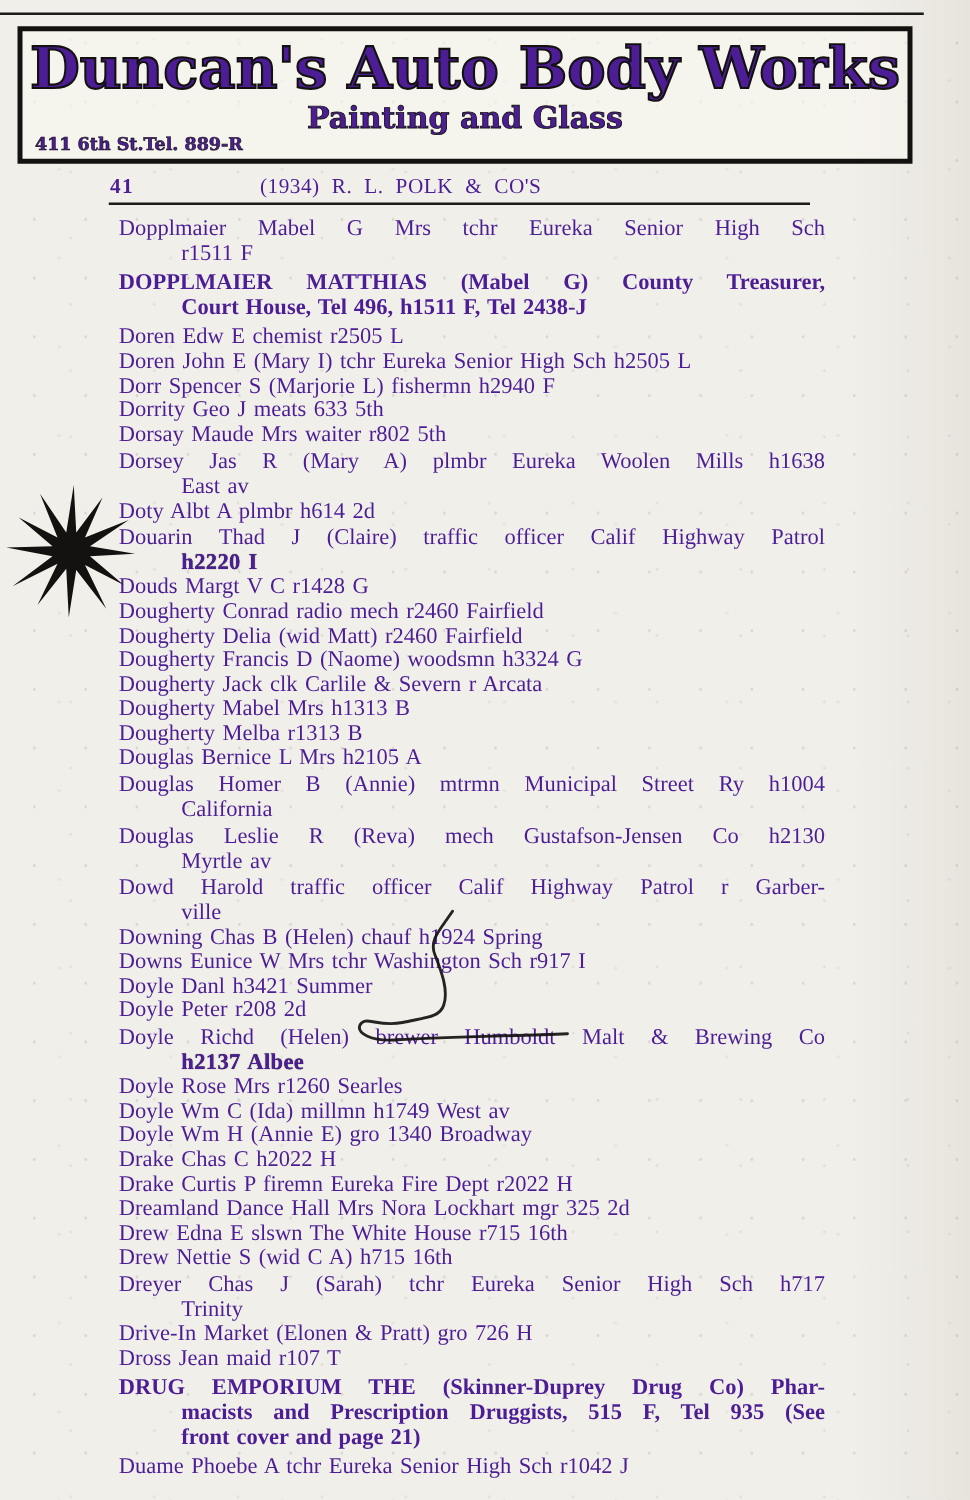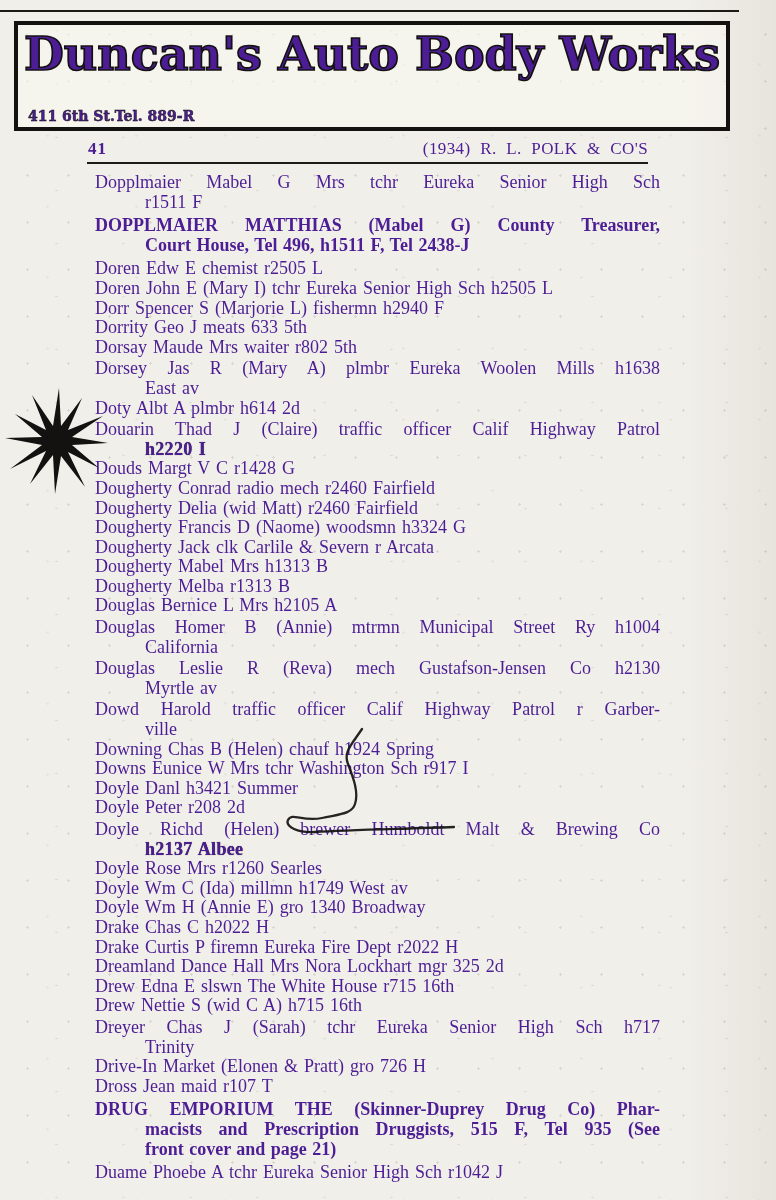--- a/index.html
+++ b/index.html
@@ -41,21 +41,21 @@
   }
   .ad-row {
     position:absolute; left:10px; right:10px; bottom:3px;
     display:flex; justify-content:flex-start;
     font-family:"DejaVu Serif", serif; font-weight:bold; font-size:14px;
     -webkit-text-stroke:0.5px #131210;
   }
 
   .page-head { position:absolute; top:139px; left:88px; width:560px; font-size:17px; line-height:19px; }
   .pagenum { position:absolute; left:0; top:0; font-weight:bold; letter-spacing:1px; }
-  .ptitle { display:block; padding-left:120px; text-align:right; word-spacing:5px; letter-spacing:0.4px; }
+  .ptitle { display:block; padding-left:120px; text-align:left; word-spacing:5px; letter-spacing:0.4px; }
   .head-rule { position:absolute; top:162px; left:87px; width:561px; height:2px; background:#1c1b18; }
 
   .entries {
     position:absolute; top:171px; left:95px; width:565px;
     font-size:18px; line-height:19.6px; word-spacing:1.5px;
   }
   .entry.multi { margin-top:2px; }
   .entry.bold  { font-weight:bold; margin-top:4px; margin-bottom:4px; word-spacing:1px; }
   .line.cont { padding-left:50px; }
   .line.just { text-align:justify; text-align-last:justify; }
@@ -66,20 +66,21 @@
 </style>
 </head>
 <body>
 
 <div class="page">
 
   <div class="top-rule"></div>
 
   <div class="ad-box">
     <div class="ad-title">Duncan's Auto Body Works</div>
+    <div class="ad-sub">Painting and Glass</div>
     <div class="ad-row">
       <span>411 6th St.</span>
       <span>Tel. 889-R</span>
     </div>
   </div>
 
   <div class="page-head">
     <span class="pagenum">41</span>
     <span class="ptitle">(1934) R. L. POLK &amp; CO'S</span>
   </div>

